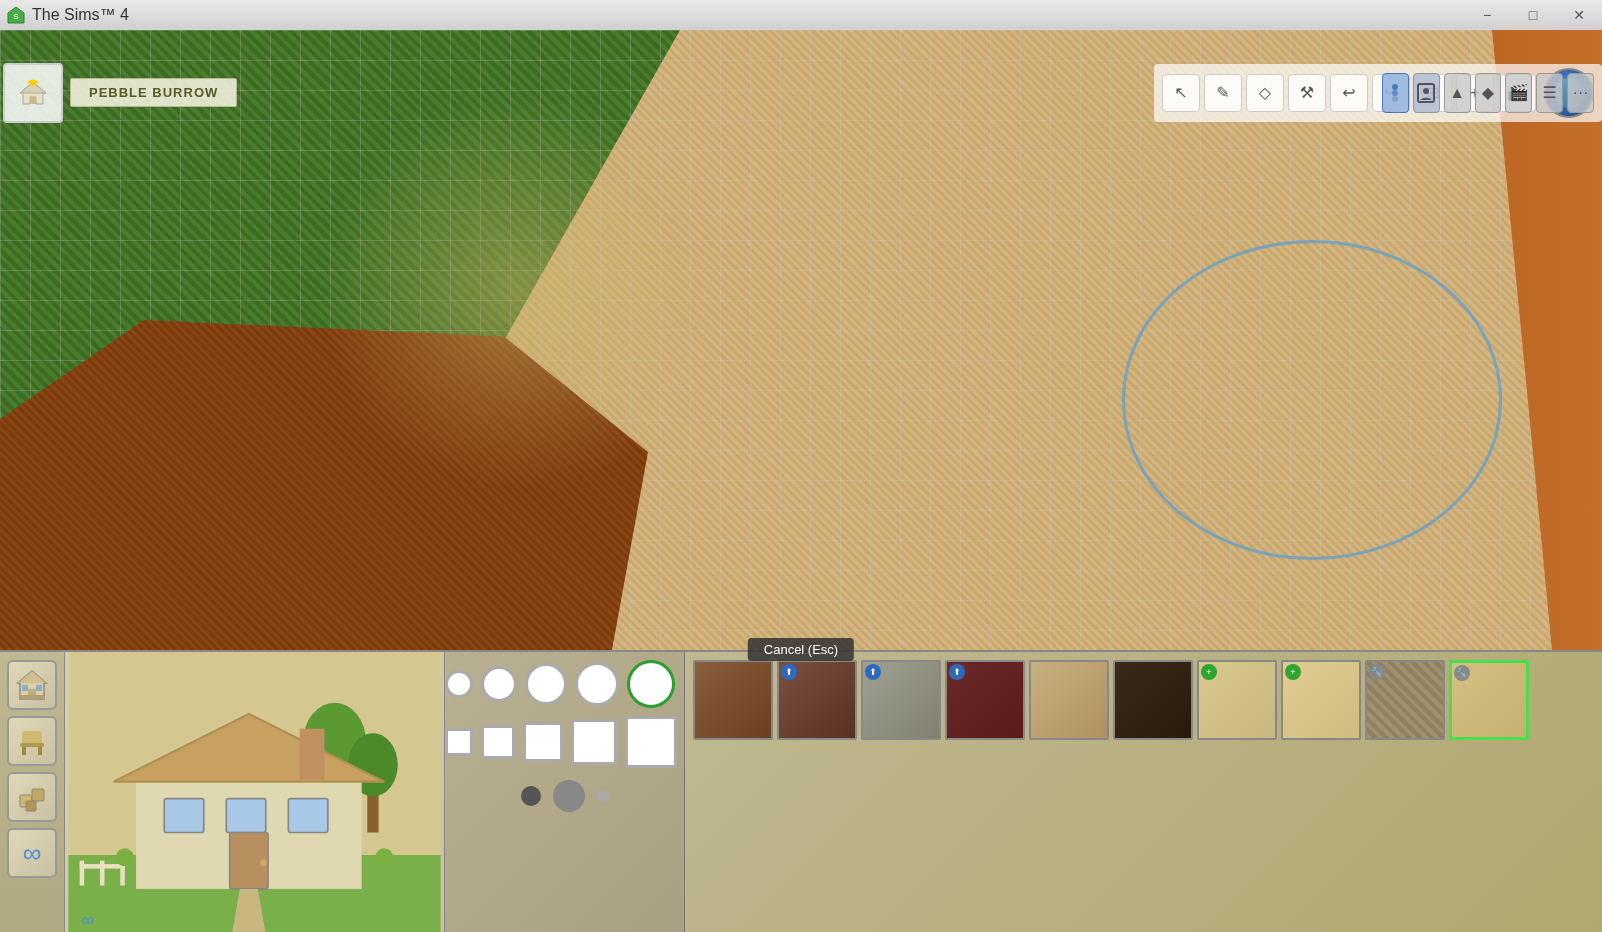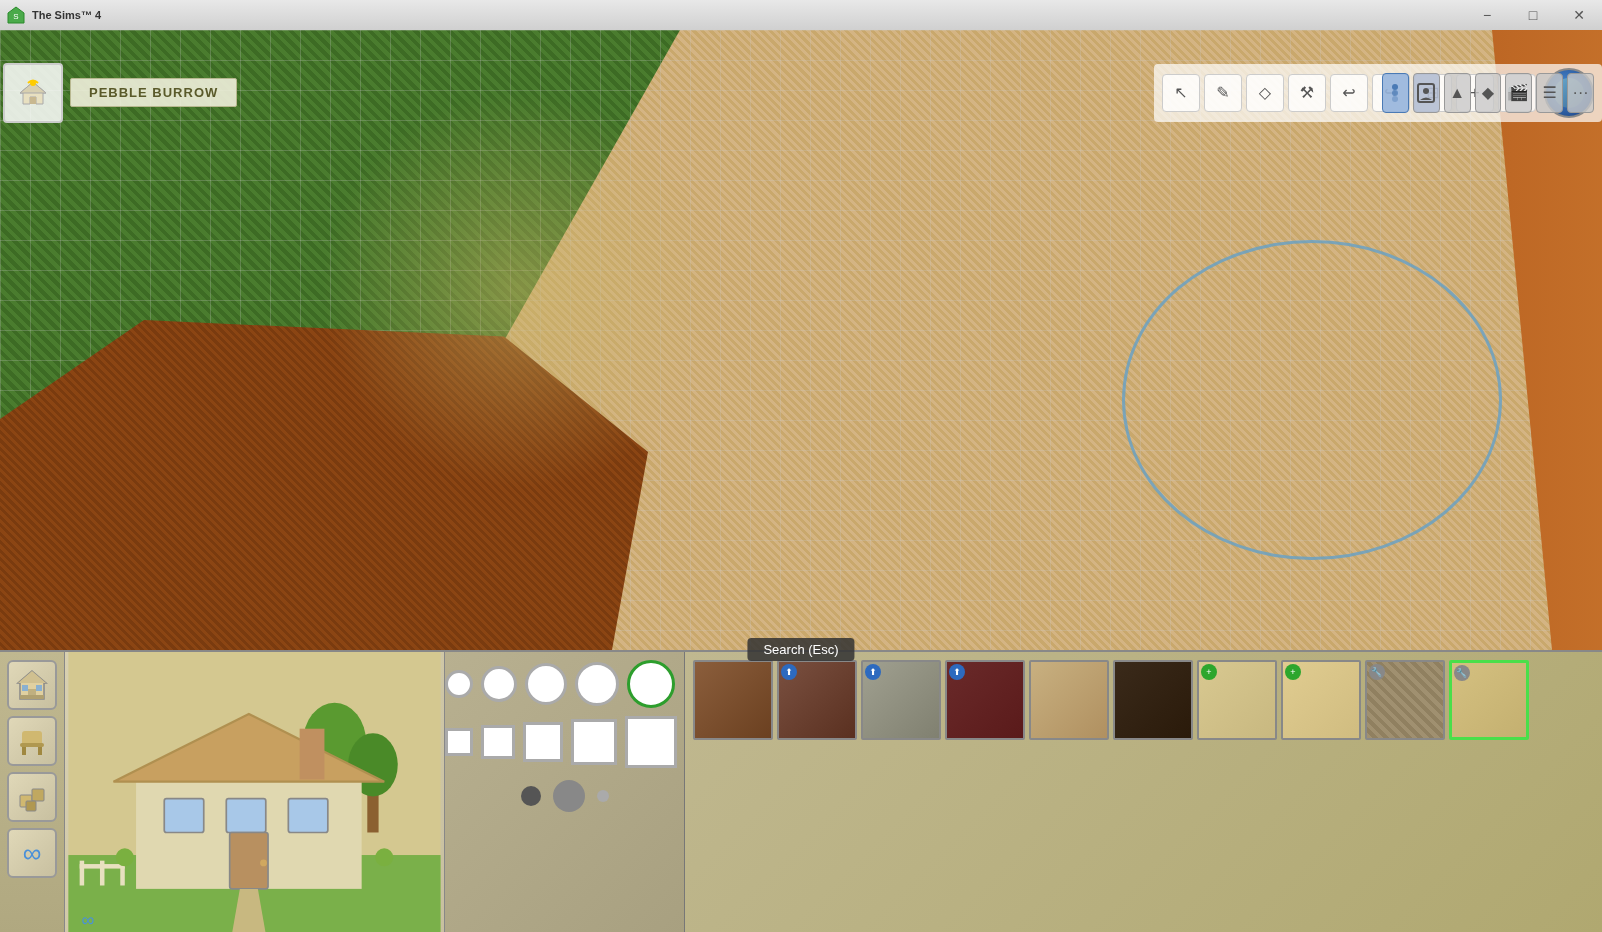--- a/index.html
+++ b/index.html
@@ -309,21 +309,21 @@
 </head>
 <body>
 
 <div id="titlebar">
   <div class="title-icon">
     <svg width="20" height="20" viewBox="0 0 20 20">
       <polygon points="10,2 18,8 18,18 2,18 2,8" fill="#4aaa4a" stroke="#2a8a2a" stroke-width="1"></polygon>
       <text x="10" y="14" text-anchor="middle" font-size="8" fill="white">S</text>
     </svg>
   </div>
-  <span style="font-size:11px;color:#333;font-weight:bold;">The Sims™ 4</span>
+  <span style="font-size:16px;color:#333;">The Sims™ 4</span>
   <div style="flex:1;"></div>
   <div class="win-btn">−</div>
   <div class="win-btn">□</div>
   <div class="win-btn close">✕</div>
 </div>
 
 <div id="viewport">
 
   <div class="sand-area"></div>
   <div class="grass-area2"></div>
@@ -378,21 +378,21 @@
         </svg>
     </div>
     <div class="r-btn">▲</div>
     <div class="r-btn">◆</div>
     <div class="r-btn">🎬</div>
     <div class="r-btn">☰</div>
     <div class="r-btn">···</div>
   </div>
 </div>
 
-<div id="cancel-tooltip">Search (Esc)</div>
+<div id="cancel-tooltip">Cancel (Esc)</div>
 
 <div id="bottom-panel">
 
   <div id="nav-panel">
     <div class="nav-btn">
       <svg width="36" height="36" viewBox="0 0 36 36">
         <polygon points="18,4 32,16 30,16 30,32 6,32 6,16 4,16" fill="#e0d0a0" stroke="#888" stroke-width="1.5"></polygon>
         <rect x="14" y="22" width="8" height="10" fill="#c0b080"></rect>
         <polygon points="18,4 32,16 4,16" fill="#d0c090"></polygon>
         <rect x="8" y="18" width="6" height="6" fill="#8ab0d0"></rect>

